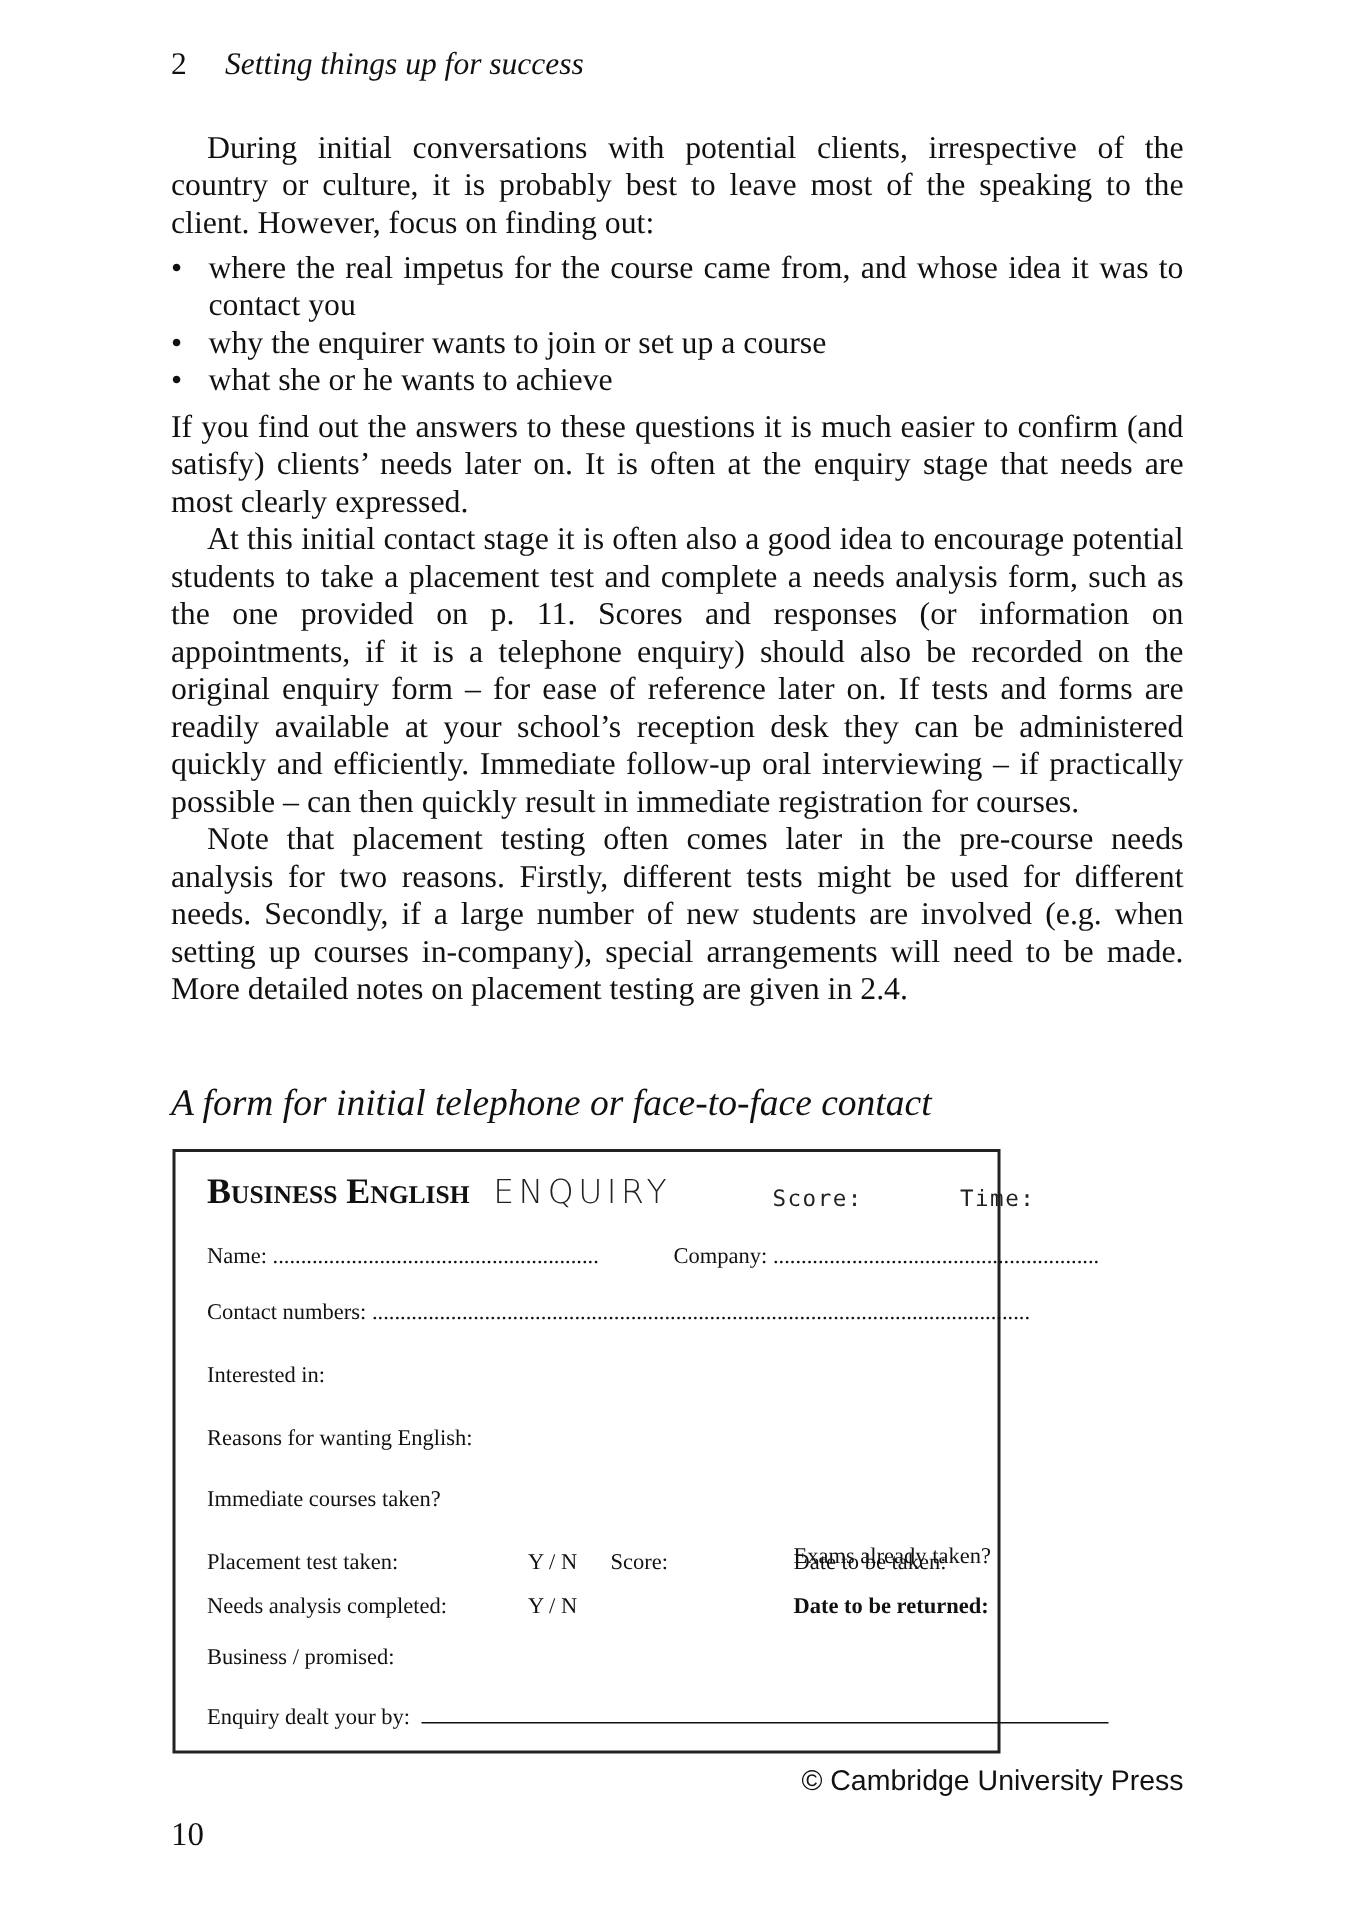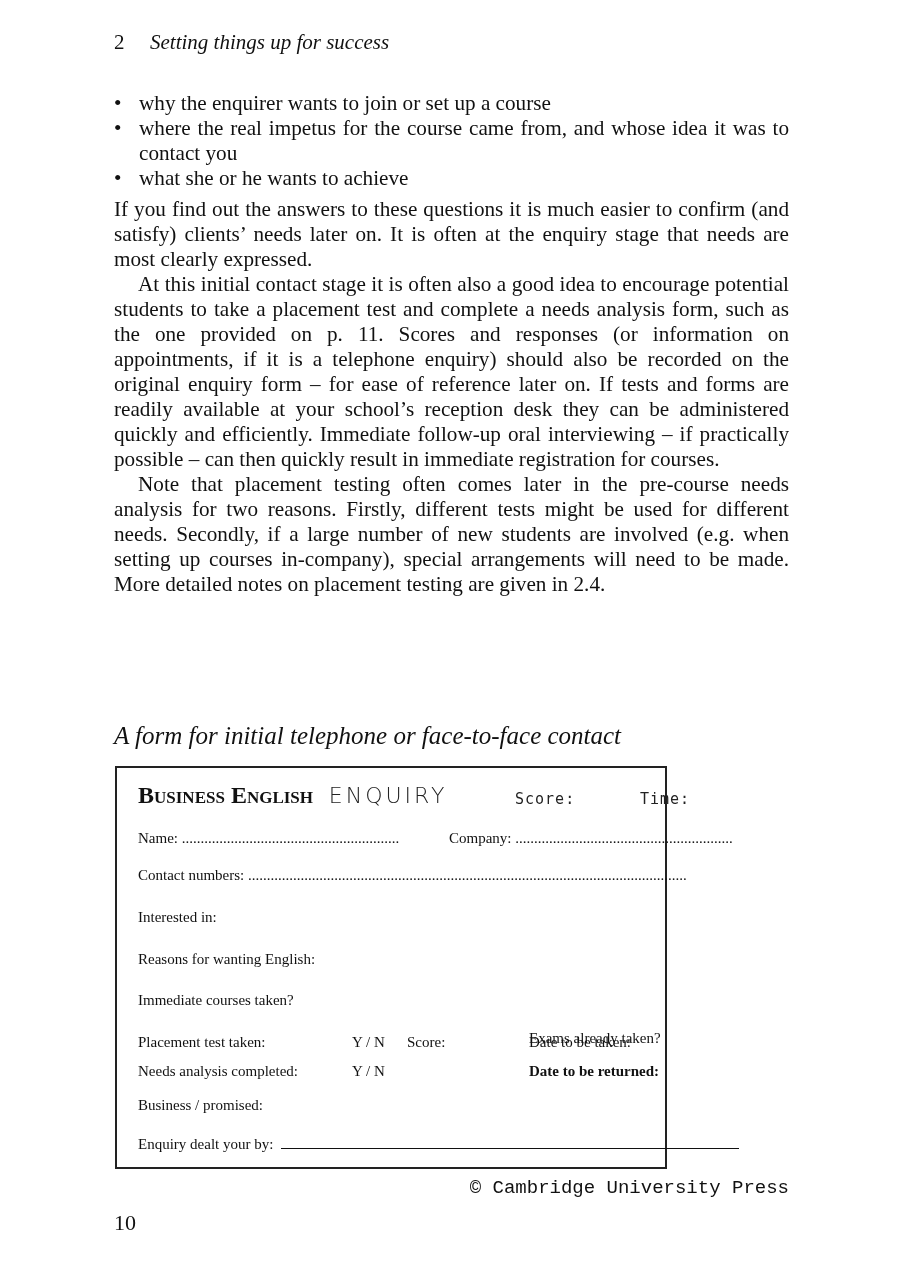--- a/index.html
+++ b/index.html
@@ -14,34 +14,35 @@
   ul.bullets li::before { content: "\2022"; position: absolute; left: 0; top: 0; }
   .section-heading { position: absolute; left: 114px; top: 722px; font-family: "Liberation Serif", serif; font-style: italic; font-size: 25px; }
   .form-box { position: absolute; left: 115px; top: 766px; width: 552px; height: 403px; border: 2px solid #222; box-sizing: border-box; font-family: "Liberation Serif", serif; font-size: 15px; padding-left: 48px; }
   .form-box .row { position: absolute; left: 21px; white-space: nowrap; }
   .fh-title { font-family: "Liberation Serif", serif; font-weight: bold; font-size: 24px; letter-spacing: 0px; font-variant: small-caps; }
   .fh-enquiry { font-family: "DejaVu Sans", sans-serif; font-weight: 200; font-size: 22px; letter-spacing: 3px; margin-left: 12px; color: #222; }
   .fh-date, .fh-time { font-family: "DejaVu Sans Mono", monospace; font-size: 15px; letter-spacing: 1px; color: #222; }
   .dots { letter-spacing: 0px; }
   .abs { position: absolute; white-space: nowrap; }
   .underline { display: inline-block; border-bottom: 1px solid #111; width: 458px; height: 14px; vertical-align: baseline; margin-left: 8px; }
-  .copyright { position: absolute; right: 111px; top: 1177px; font-family: Liberation Mono, monospace; font-size: 19px; }
+  .copyright { position: absolute; right: 111px; top: 1177px; font-family: Liberation Sans, sans-serif; font-size: 19px; }
   .page-number { position: absolute; left: 114px; top: 1210px; font-family: "Liberation Serif", serif; font-size: 22px; }
 </style>
 </head>
 <body>
 
 <div class="running-head">
   <span class="num">2</span><span>Setting things up for success</span>
 </div>
 
 <div class="body-text" style="top:86px;">
+  <p class="indent">During initial conversations with potential clients, irrespective of the country or culture, it is probably best to leave most of the speaking to the client. However, focus on finding out:</p>
   <ul class="bullets">
+    <li>where the real impetus for the course came from, and whose idea it was to contact you</li>
     <li>why the enquirer wants to join or set up a course</li>
-    <li>where the real impetus for the course came from, and whose idea it was to contact you</li>
     <li>what she or he wants to achieve</li>
   </ul>
   <p>If you find out the answers to these questions it is much easier to confirm (and satisfy) clients’ needs later on. It is often at the enquiry stage that needs are most clearly expressed.</p>
   <p class="indent">At this initial contact stage it is often also a good idea to encourage potential students to take a placement test and complete a needs analysis form, such as the one provided on p. 11. Scores and responses (or information on appointments, if it is a telephone enquiry) should also be recorded on the original enquiry form – for ease of reference later on. If tests and forms are readily available at your school’s reception desk they can be administered quickly and efficiently. Immediate follow-up oral interviewing – if practically possible – can then quickly result in immediate registration for courses.</p>
   <p class="indent">Note that placement testing often comes later in the pre-course needs analysis for two reasons. Firstly, different tests might be used for different needs. Secondly, if a large number of new students are involved (e.g. when setting up courses in-company), special arrangements will need to be made. More detailed notes on placement testing are given in 2.4.</p>
 </div>
 
 <div class="section-heading">A form for initial telephone or face-to-face contact</div>
 
 <div class="form-box">

